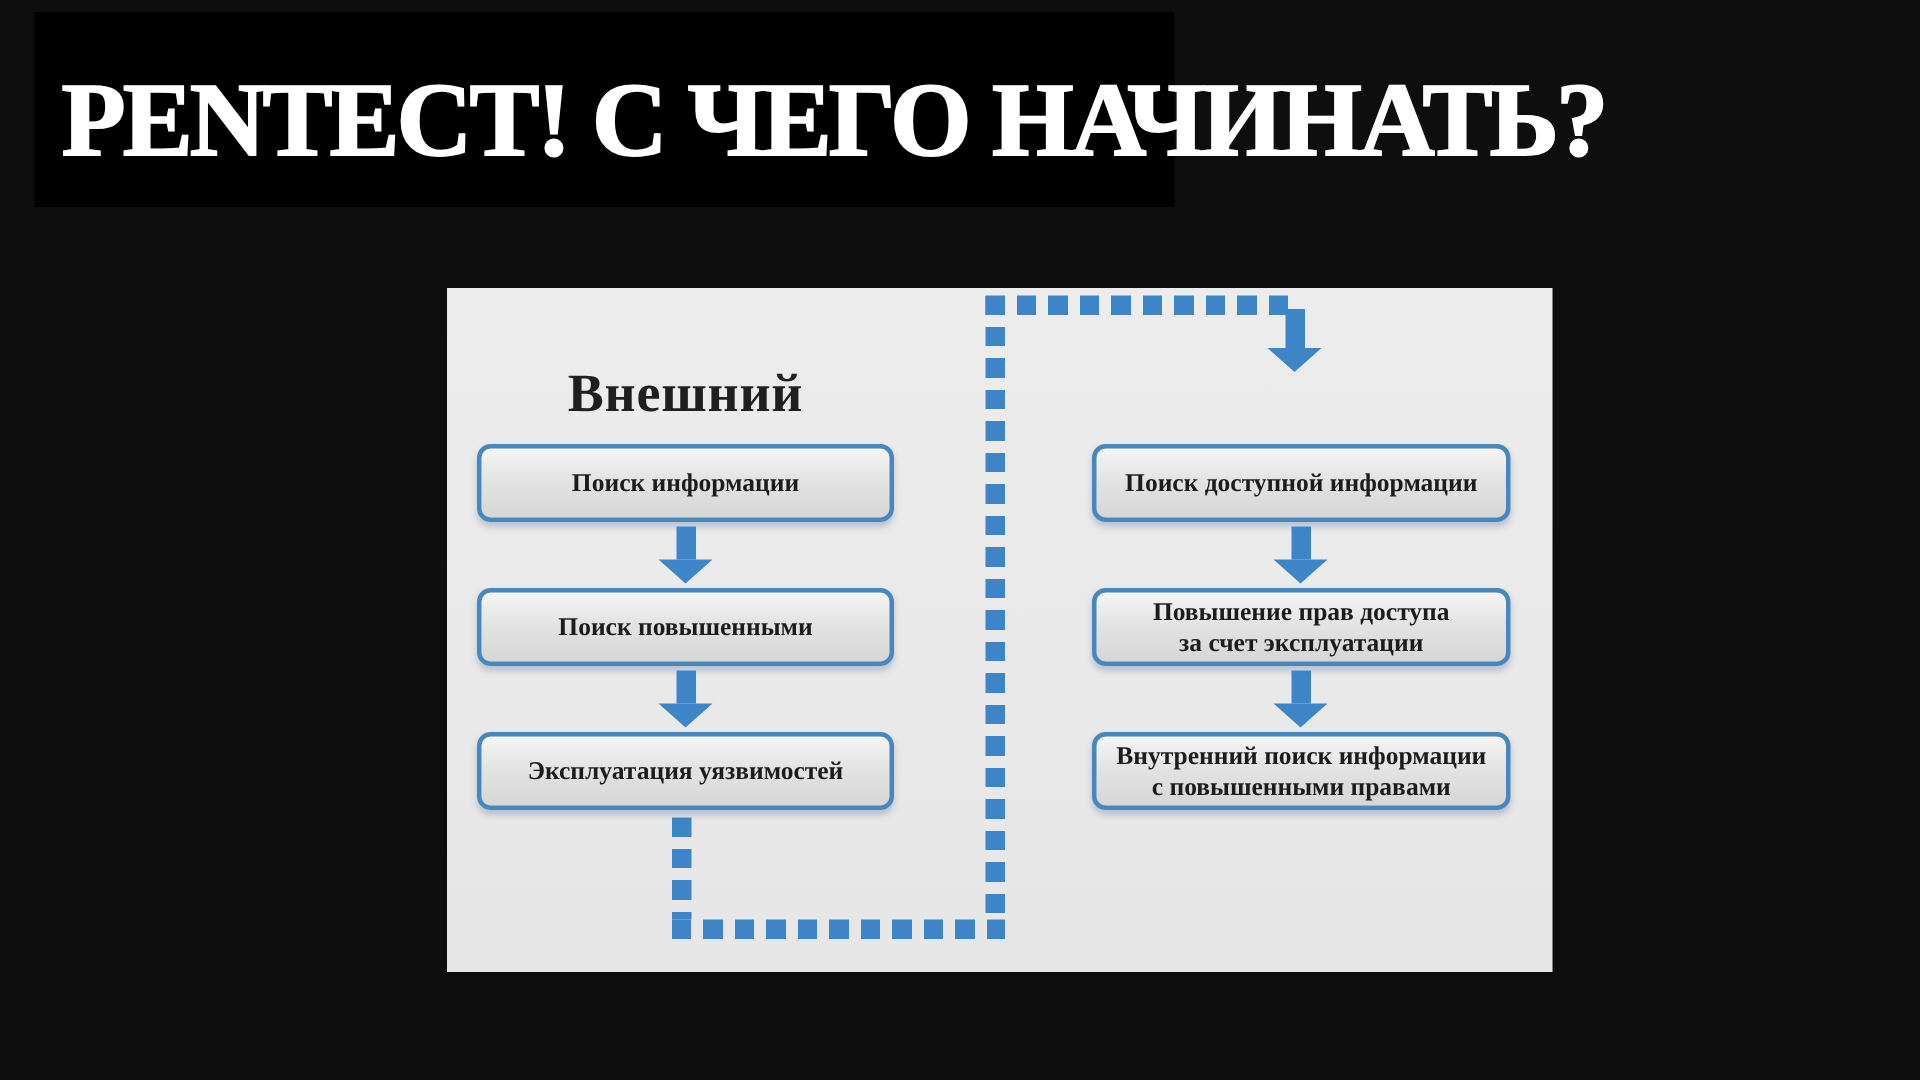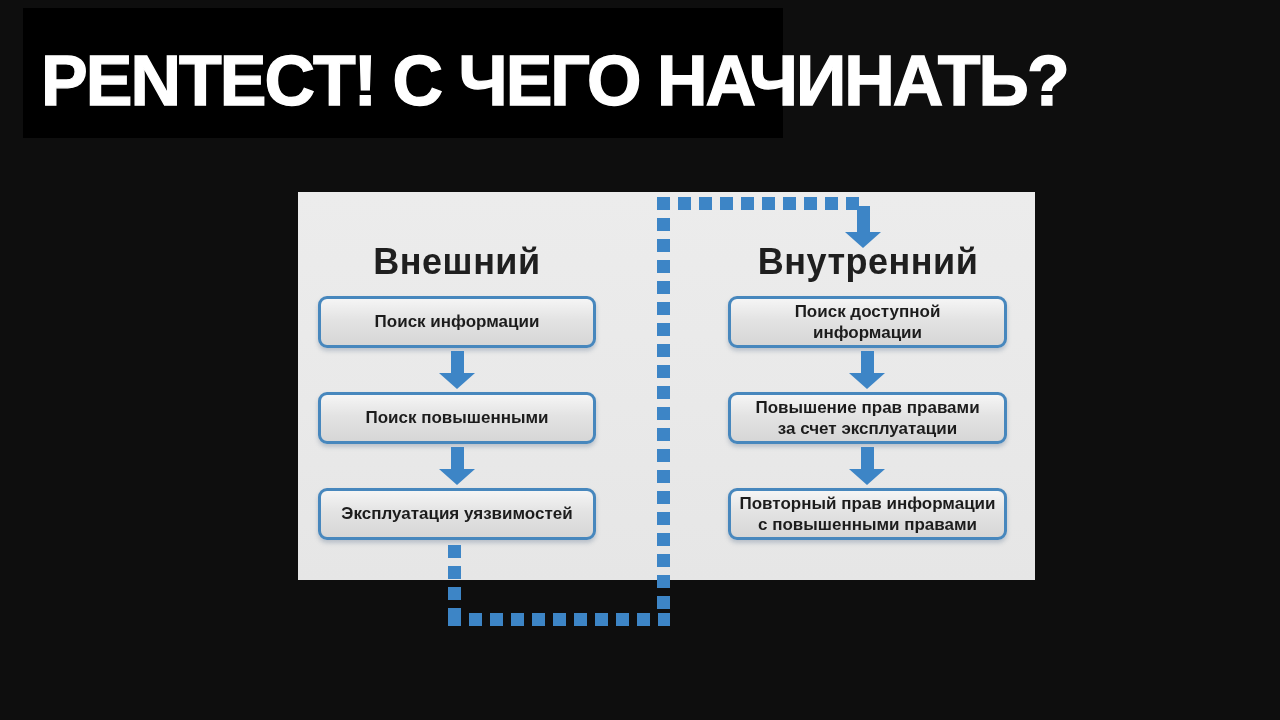--- a/index.html
+++ b/index.html
@@ -11,33 +11,34 @@
     --title-color:#ffffff;
     --text-dark:#1c1c1c;
     --header-color:#1f1f1f;
   }
   *{margin:0;padding:0;box-sizing:border-box;}
   html,body{background:#000;}
   body{font-family:"Liberation Sans", sans-serif;}
   .stage{
     position:relative;width:1280px;height:720px;overflow:hidden;
     background:var(--page-bg);
+    font-family:Liberation Serif, serif;
   }
   .title-band{
     position:absolute;left:23px;top:8px;width:760px;height:130px;
     background:var(--band-bg);
   }
   .title{
     position:absolute;left:41px;top:46px;
     font-size:70px;font-weight:900;letter-spacing:-2px;line-height:1;
     color:var(--title-color);white-space:nowrap;
     -webkit-text-stroke:1.3px var(--title-color);
   }
   .panel{
-    position:absolute;left:298px;top:192px;width:737px;height:388px;
+    position:absolute;left:298px;top:192px;width:737px;height:456px;
     background:linear-gradient(180deg,#ececec 0%,var(--panel-bg) 55%,#e6e6e6 100%);
   }
   .col-header{
     position:absolute;top:52px;width:282px;text-align:center;
     font-size:36px;font-weight:bold;color:var(--header-color);
     letter-spacing:0.5px;line-height:1;
   }
   .col-header.left{left:18px;}
   .col-header.right{left:429px;}
   .flow-box{
@@ -79,30 +80,29 @@
 <body>
 
 <div class="stage">
 
   <div class="title-band"></div>
   <h1 class="title">PENTECT! С ЧЕГО НАЧИНАТЬ?</h1>
 
   <div class="panel">
 
     <div class="col-header left">Внешний</div>
-    <div class="col-header right">Внутренний</div>
 
     <div class="flow-box col-l row-1">Поиск информации</div>
     <div class="flow-box col-l row-2">Поиск повышенными</div>
     <div class="flow-box col-l row-3">Эксплуатация уязвимостей</div>
 
     <div class="flow-box col-r row-1">Поиск доступной информации</div>
-    <div class="flow-box col-r row-2">Повышение прав правами
+    <div class="flow-box col-r row-2">Повышение прав доступа
 за счет эксплуатации</div>
-    <div class="flow-box col-r row-3">Повторный прав информации
+    <div class="flow-box col-r row-3">Внутренний поиск информации
 с повышенными правами</div>
 
     <div class="arrow" style="left:141px;top:159px;height:38px;">
       <i class="shaft"></i>
       <i class="head"></i>
     </div>
     <div class="arrow" style="left:141px;top:255px;height:38px;">
       <i class="shaft"></i>
       <i class="head"></i>
     </div>

